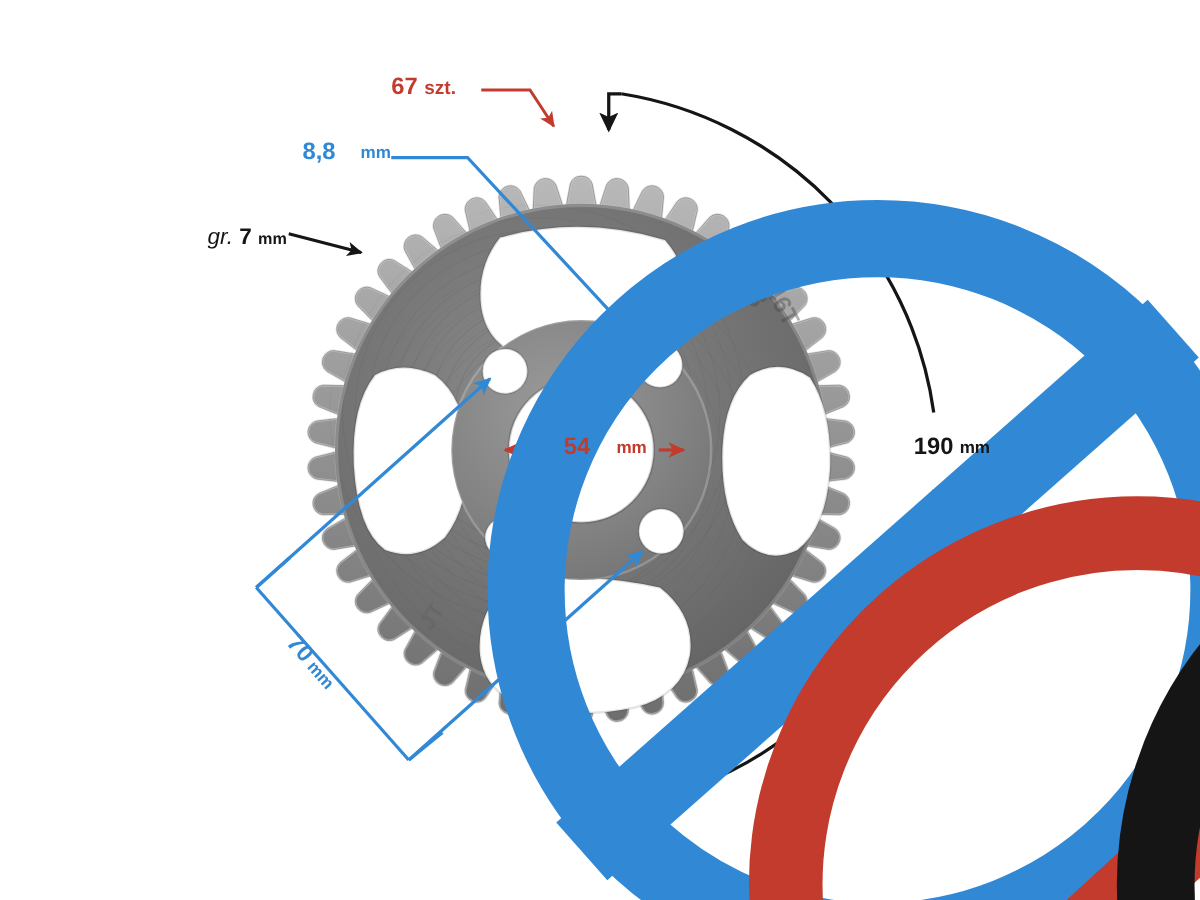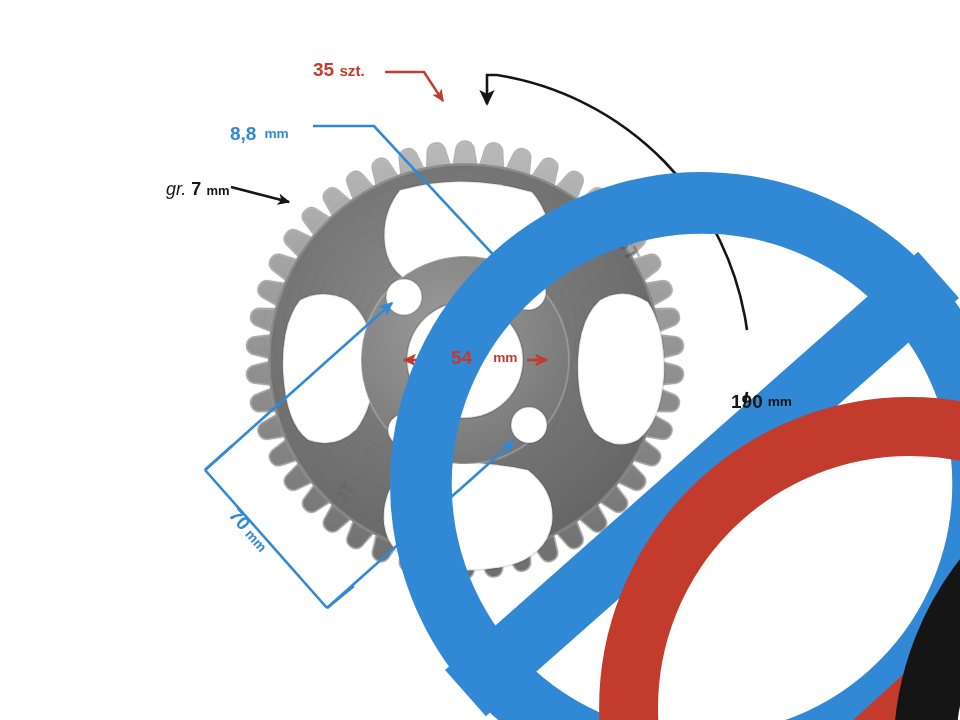--- a/index.html
+++ b/index.html
@@ -48,38 +48,38 @@
   
   #label-teeth-count {
     left: 313px; top: 60px;
     font-size: 19px;
   }
   #label-teeth-count .dim-unit { font-size: 0.80em; }
 
   #label-bolt-hole-dia {
     left: 222px; top: 112px;
     font-size: 19px;
-    display: flex; align-items: center; gap: 8px; margin-top: 12px;
+    display: flex; align-items: center; gap: 20px;
   }
   #label-thickness {
     left: 166px; top: 180px;
     font-size: 18px;
     color: #151515;
   }
   #label-thickness .pfx { font-weight: normal; font-style: italic; }
 
   #label-bore-dia {
     left: 430px; top: 348px;
     font-size: 19px;
     display: flex; align-items: center; gap: 21px;
   }
   #label-outer-dia {
     left: 726px; top: 348px;
     font-size: 19px;
-    display: flex; align-items: center; gap: 5px; margin-top: 44px;
+    display: flex; align-items: center; gap: 5px;
   }
   #label-bolt-circle {
     left: 240px; top: 505px;
     font-size: 19px;
     transform: rotate(49deg);
     transform-origin: left top;
     display: flex; align-items: baseline; gap: 4px;
   }
   .dia-glyph { display: inline-block; flex: 0 0 auto; }
 </style>
@@ -248,21 +248,21 @@
       <path d="M 747,392 A 300 300 0 0 1 497,645"></path>
 
       <path d="M 497,75 L 487,75 L 487,104" marker-end="url(#arrowBlackBig)"></path>
 
       <path d="M 497,645 L 487,645 L 487,616" marker-end="url(#arrowBlackBig)"></path>
     </g>
 
   </svg>
 
   <div class="dim-label lbl-red" id="label-teeth-count">
-    <span class="dim-num">35</span><span>&nbsp;</span><span class="dim-unit">szt.</span>
+    <span class="dim-num">67</span><span>&nbsp;</span><span class="dim-unit">szt.</span>
   </div>
 
   <div class="dim-label lbl-blue" id="label-bolt-hole-dia">
     <span class="dia-glyph">
       <svg width="21" height="21" viewBox="0 0 21 21">
         <circle cx="10.5" cy="10.5" r="8.2" fill="none" stroke="#3189d6" stroke-width="1.8"></circle>
         <line x1="3.6" y1="16.6" x2="17.4" y2="4.4" stroke="#3189d6" stroke-width="1.8"></line>
       </svg>
     </span>
     <span class="dim-num">8,8</span>

